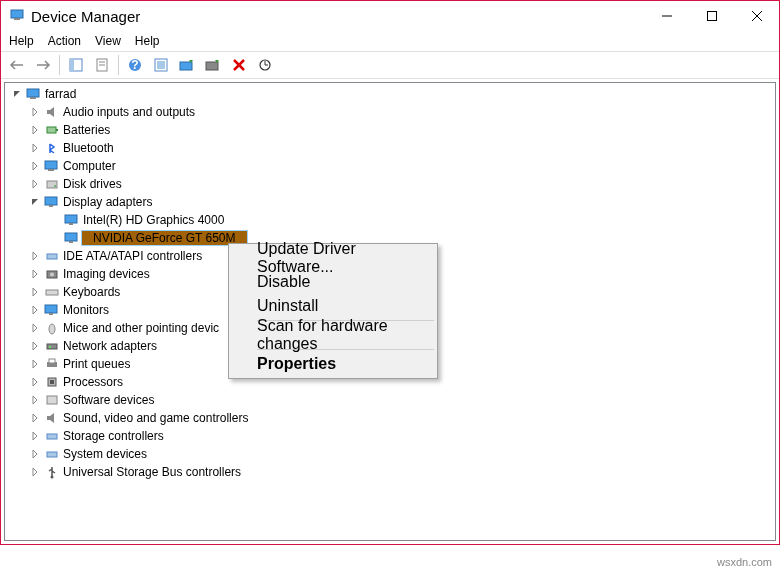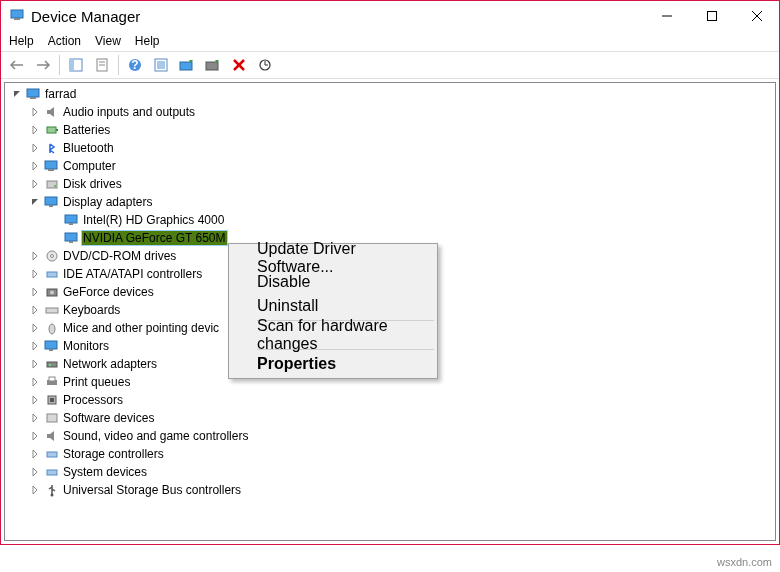--- a/index.html
+++ b/index.html
@@ -13,21 +13,21 @@
     .toolbar { height: 28px; border-top: 1px solid #e0e0e0; border-bottom: 1px solid #e0e0e0; display: flex; align-items: center; padding: 0 4px; gap: 2px; background: #fff; }
     .tbtn { width: 24px; height: 24px; display: flex; align-items: center; justify-content: center; border: 1px solid transparent; }
     .tsep { width: 1px; height: 20px; background: #d0d0d0; margin: 0 2px; }
     .content { flex: 1; border: 1px solid #828790; margin: 3px; overflow: auto; background: #fff; }
     .tree { padding: 2px; }
     .node { display: flex; align-items: center; height: 18px; white-space: nowrap; }
     .twisty { width: 16px; display: flex; align-items: center; justify-content: center; }
     .twisty svg { display: block; }
     .nicon { width: 18px; display: flex; align-items: center; justify-content: center; }
     .label { padding: 0 2px; }
-    .selected .label { background: #4d7c0f; border: 1px solid #99d1ff; padding: 0 1px; text-align: right; }
+    .selected .label { background: #a16207; border: 1px solid #99d1ff; padding: 0 11px; text-align: right; }
     .context-menu { position: absolute; left: 228px; top: 243px; width: 210px; background: #f0f0f0; border: 1px solid #a0a0a0; box-shadow: 3px 3px 4px rgba(0,0,0,0.25); padding: 2px; }
     .cm-item { height: 24px; display: flex; align-items: center; padding-left: 26px; font-size: 16px; }
     .cm-sep { height: 1px; background: #d0d0d0; margin: 2px 1px 2px 26px; }
     .cm-item.bold { font-weight: 600; }
     .watermark { position: absolute; right: 8px; bottom: 4px; font-size: 11px; color: #888; }
   </style>
 </head>
 <body>
 
 <div class="window">
@@ -245,52 +245,38 @@
           <span class="label">NVIDIA GeForce GT 650M</span>
         </div>
         <div class="node" style="padding-left:20px">
           <span class="twisty">
             <svg width="10" height="10">
               <path d="M3 1 L7 5 L3 9 Z" fill="none" stroke="#888"></path>
             </svg>
           </span>
           <span class="nicon">
             <svg width="14" height="14">
-              <circle cx="7" cy="7" r="5" fill="#e8e8e8" stroke="#888"></circle>
-              <circle cx="7" cy="7" r="1.5" fill="#fff" stroke="#888"></circle>
-            </svg>
-          </span>
-          <span class="label">DVD/CD-ROM drives</span>
-        </div>
-        <div class="node" style="padding-left:20px">
-          <span class="twisty">
-            <svg width="10" height="10">
-              <path d="M3 1 L7 5 L3 9 Z" fill="none" stroke="#888"></path>
-            </svg>
-          </span>
-          <span class="nicon">
-            <svg width="14" height="14">
               <rect x="2" y="5" width="10" height="5" fill="#a8c8e8" stroke="#5a8ac8"></rect>
             </svg>
           </span>
           <span class="label">IDE ATA/ATAPI controllers</span>
         </div>
         <div class="node" style="padding-left:20px">
           <span class="twisty">
             <svg width="10" height="10">
               <path d="M3 1 L7 5 L3 9 Z" fill="none" stroke="#888"></path>
             </svg>
           </span>
           <span class="nicon">
             <svg width="14" height="14">
               <rect x="2" y="4" width="10" height="7" fill="#888" stroke="#555"></rect>
               <circle cx="7" cy="7.5" r="2" fill="#ccc"></circle>
             </svg>
           </span>
-          <span class="label">GeForce devices</span>
+          <span class="label">Imaging devices</span>
         </div>
         <div class="node" style="padding-left:20px">
           <span class="twisty">
             <svg width="10" height="10">
               <path d="M3 1 L7 5 L3 9 Z" fill="none" stroke="#888"></path>
             </svg>
           </span>
           <span class="nicon">
             <svg width="14" height="14">
               <rect x="1" y="5" width="12" height="5" fill="#d8d8d8" stroke="#888"></rect>
@@ -299,39 +285,39 @@
           </span>
           <span class="label">Keyboards</span>
         </div>
         <div class="node" style="padding-left:20px">
           <span class="twisty">
             <svg width="10" height="10">
               <path d="M3 1 L7 5 L3 9 Z" fill="none" stroke="#888"></path>
             </svg>
           </span>
           <span class="nicon">
+            <svg width="16" height="14">
+              <rect x="1" y="2" width="12" height="8" fill="#4aa0e8" stroke="#2a6aa8"></rect>
+              <rect x="5" y="10" width="4" height="2" fill="#888"></rect>
+            </svg>
+          </span>
+          <span class="label">Monitors</span>
+        </div>
+        <div class="node" style="padding-left:20px">
+          <span class="twisty">
+            <svg width="10" height="10">
+              <path d="M3 1 L7 5 L3 9 Z" fill="none" stroke="#888"></path>
+            </svg>
+          </span>
+          <span class="nicon">
             <svg width="14" height="14">
               <ellipse cx="7" cy="8" rx="3" ry="5" fill="#d8d8d8" stroke="#888"></ellipse>
             </svg>
           </span>
           <span class="label">Mice and other pointing devic</span>
-        </div>
-        <div class="node" style="padding-left:20px">
-          <span class="twisty">
-            <svg width="10" height="10">
-              <path d="M3 1 L7 5 L3 9 Z" fill="none" stroke="#888"></path>
-            </svg>
-          </span>
-          <span class="nicon">
-            <svg width="16" height="14">
-              <rect x="1" y="2" width="12" height="8" fill="#4aa0e8" stroke="#2a6aa8"></rect>
-              <rect x="5" y="10" width="4" height="2" fill="#888"></rect>
-            </svg>
-          </span>
-          <span class="label">Monitors</span>
         </div>
         <div class="node" style="padding-left:20px">
           <span class="twisty">
             <svg width="10" height="10">
               <path d="M3 1 L7 5 L3 9 Z" fill="none" stroke="#888"></path>
             </svg>
           </span>
           <span class="nicon">
             <svg width="14" height="14">
               <rect x="2" y="5" width="10" height="5" fill="#888" stroke="#555"></rect>

